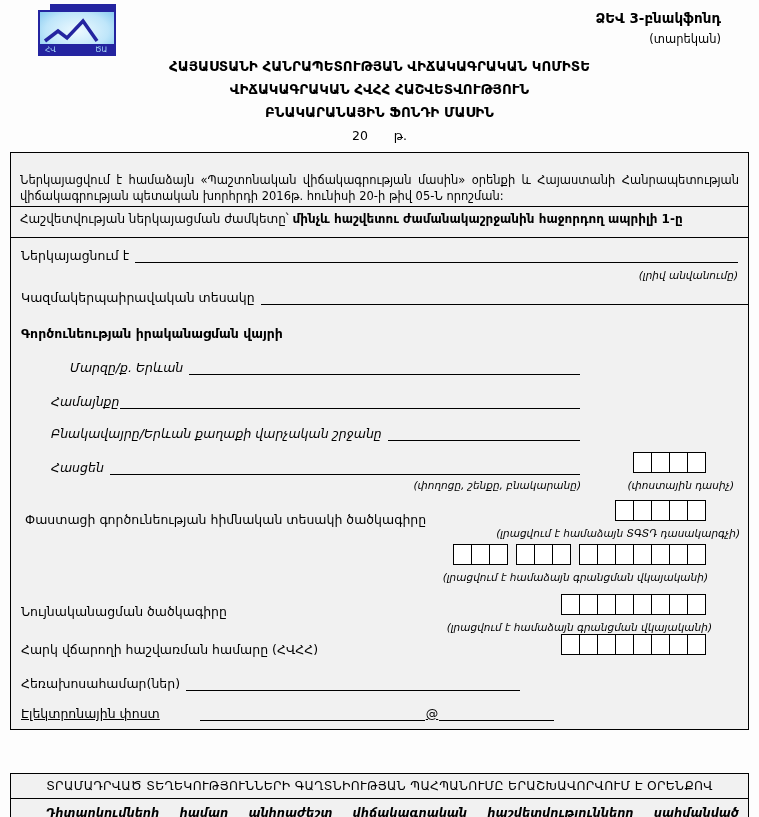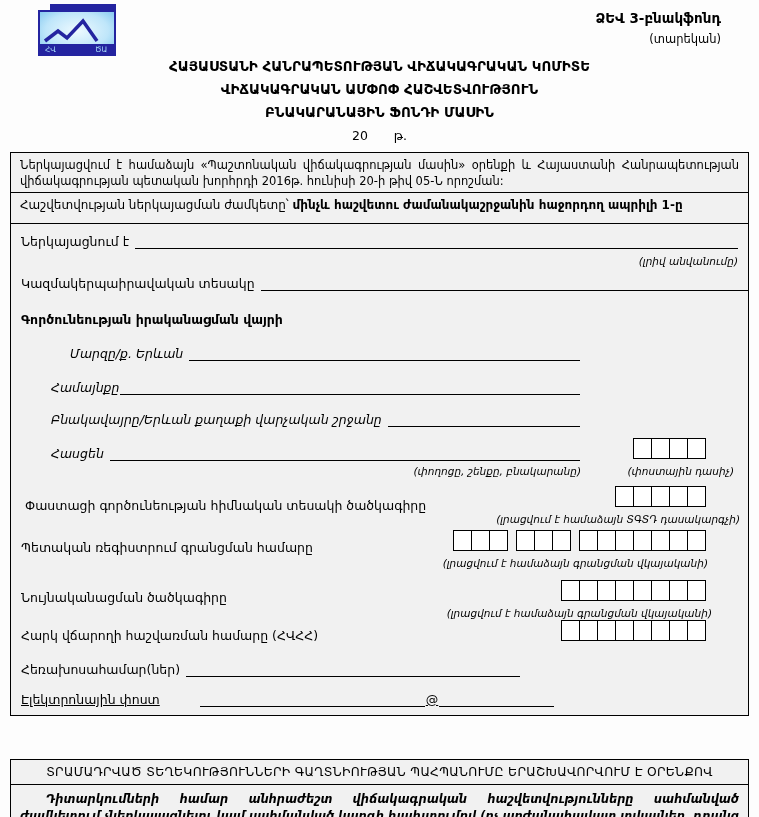--- a/index.html
+++ b/index.html
@@ -14,21 +14,21 @@
     font-size:13.5px; font-weight:bold; }
   .periodicity { position:absolute; top:32px; right:38px; text-align:right; font-size:11.5px; }
   .titles { position:absolute; top:55px; left:0; width:100%; text-align:center; }
   .titles .t { font-size:13.5px; font-weight:bold; line-height:23px; }
   .yearline { font-size:12.5px; line-height:24px; font-weight:normal; }
   .yeargap { display:inline-block; width:26px; }
   
   .stack { position:absolute; left:10px; top:152px; width:739px; }
   .bx { border:1.5px solid #000; background:#f1f1f1; margin-top:-1.5px; position:relative; }
   .bx:first-child { margin-top:0; }
-  .bx1 { min-height:41px; padding:4px 9px 2px 9px; font-size:11.5px; line-height:16px;
+  .bx1 { min-height:41px; padding:19px 9px 2px 9px; font-size:11.5px; line-height:16px;
     text-align:justify; }
   .bx2 { min-height:27px; padding:5px 9px 12px 9px; font-size:12px; }
   .bx2 b { font-weight:bold; }
   .mainbox { height:493px; }
   .conf { height:26px; text-align:center; font-size:12.3px; padding-top:5px;
     letter-spacing:.3px;margin-top:43px; }
   .trailer { min-height:76px; padding:6px 9px 4px 9px; font-size:11.5px; line-height:17.5px;
     font-weight:bold; font-style:italic; text-align:justify; }
   .trailer .para { text-indent:26px; }
   
@@ -68,21 +68,21 @@
       <text x="7" y="48" font-size="7.5" fill="#a8dcf8">ՀՎ</text>
       <text x="57" y="48" font-size="7.5" fill="#a8dcf8">ԾԱ</text>
     </svg>
   </div>
 
   <div class="formcode">ՁԵՎ 3-բնակֆոնդ</div>
   <div class="periodicity">(տարեկան)</div>
 
   <div class="titles">
     <div class="t">ՀԱՅԱՍՏԱՆԻ ՀԱՆՐԱՊԵՏՈՒԹՅԱՆ ՎԻՃԱԿԱԳՐԱԿԱՆ ԿՈՄԻՏԵ</div>
-    <div class="t">ՎԻՃԱԿԱԳՐԱԿԱՆ ԱՄՓՈՓ ՀԱՇՎԵՏՎՈՒԹՅՈՒՆ</div>
+    <div class="t">ՎԻՃԱԿԱԳՐԱԿԱՆ ՀՎՀՀ ՀԱՇՎԵՏՎՈՒԹՅՈՒՆ</div>
     <div class="t">ԲՆԱԿԱՐԱՆԱՅԻՆ ՖՈՆԴԻ ՄԱՍԻՆ</div>
     <div class="yearline">
       <span>20</span><span class="yeargap"></span><span>թ.</span>
     </div>
   </div>
 
   <div class="stack">
 
     <div class="bx bx1">
       <span>Ներկայացվում է համաձայն «Պաշտոնական վիճակագրության մասին» օրենքի և Հայաստանի Հանրապետության վիճակագրության պետական խորհրդի 2016թ. հունիսի 20-ի թիվ 05-Ն որոշման:</span>
@@ -146,23 +146,20 @@
           <span class="cellgroup">
             <span class="cell"></span>
             <span class="cell"></span>
             <span class="cell"></span>
             <span class="cell"></span>
             <span class="cell"></span>
           </span>
         </div>
       <div class="cap nowrap" style="top:289px; right:8px;">(լրացվում է համաձայն ՏԳՏԴ դասակարգչի)</div>
 
-      <div class="frow" style="top:316px; left:10px;">
-        <span class="lbl">Պետական ռեգիստրում գրանցման համարը</span>
-      </div>
       <div class="boxes" style="top:306px; right:42px;">
           <span class="cellgroup">
             <span class="cell"></span>
             <span class="cell"></span>
             <span class="cell"></span>
           </span>
           <span class="cellgroup">
             <span class="cell"></span>
             <span class="cell"></span>
             <span class="cell"></span>

